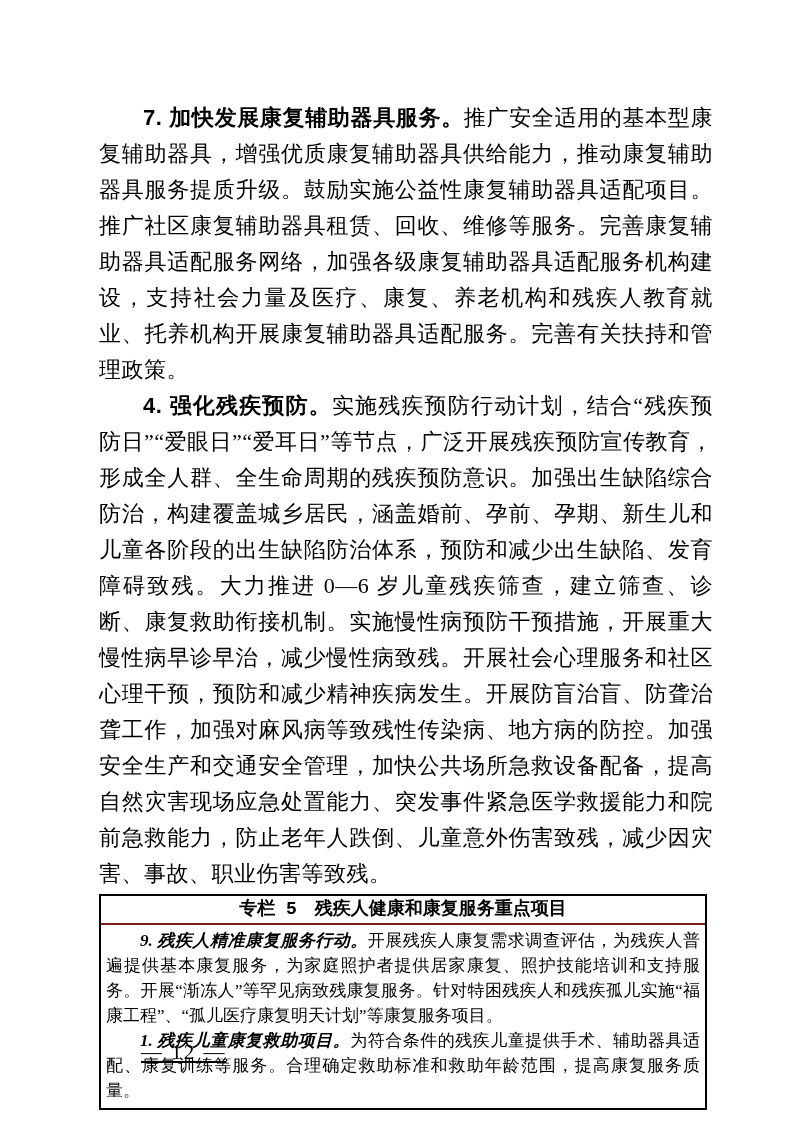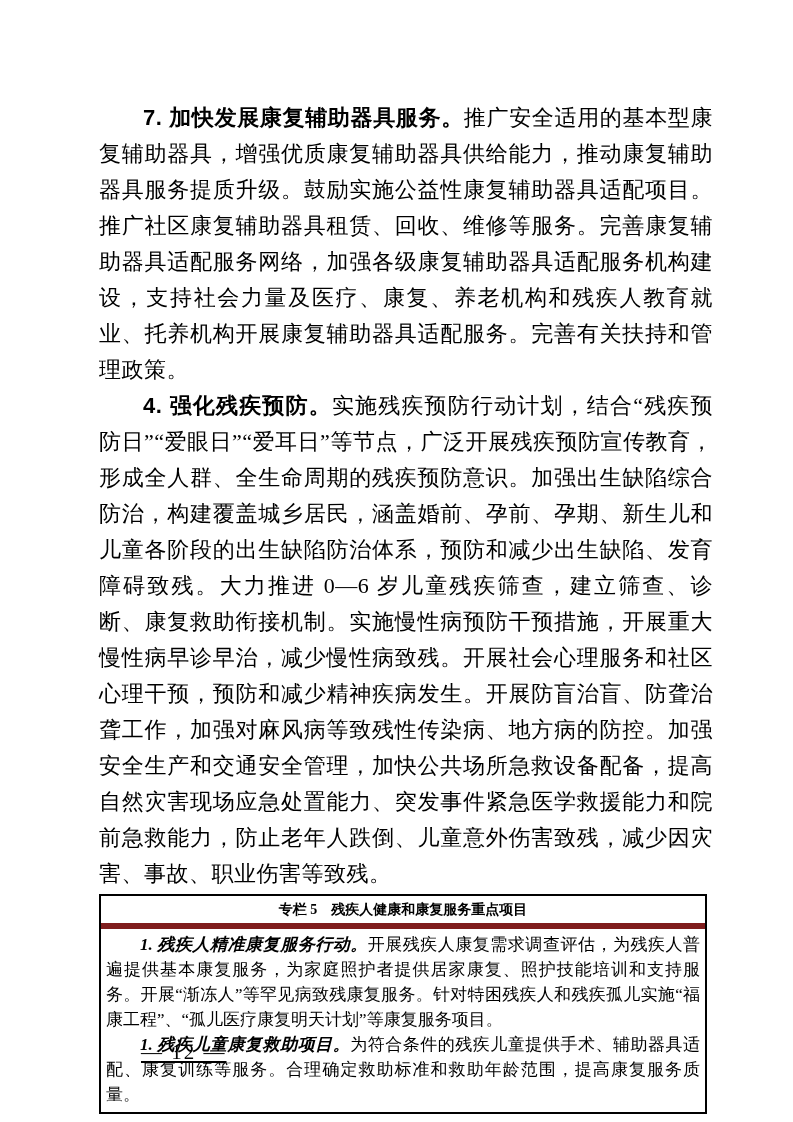--- a/index.html
+++ b/index.html
@@ -31,24 +31,24 @@
     letter-spacing:0.5px;
   }
   .panel {
     margin-top:2px;
     border:2px solid #000;
     width:608px;
   }
   .panel-title {
     text-align:center;
     font-weight:bold;
-    font-family:Liberation Serif, serif;
-    font-size:14px;
+    font-family:Liberation Mono, monospace;
+    font-size:18px;
     line-height:27px;
-    border-bottom:6px solid #7f1d1d;
+    border-bottom:2px solid #7f1d1d;
   }
   .panel-body {
     padding:3px 5px 5px 5px;
   }
   .panel-item {
     font-size:17px;
     line-height:25px;
     text-align:justify;
     text-indent:2em;
   }
@@ -71,21 +71,21 @@
   <div class="content">
 
     <p class="para"><span class="para-lead">7. 加快发展康复辅助器具服务。</span><span>推广安全适用的基本型康复辅助器具，增强优质康复辅助器具供给能力，推动康复辅助器具服务提质升级。鼓励实施公益性康复辅助器具适配项目。推广社区康复辅助器具租赁、回收、维修等服务。完善康复辅助器具适配服务网络，加强各级康复辅助器具适配服务机构建设，支持社会力量及医疗、康复、养老机构和残疾人教育就业、托养机构开展康复辅助器具适配服务。完善有关扶持和管理政策。</span></p>
 
     <p class="para"><span class="para-lead">4. 强化残疾预防。</span><span>实施残疾预防行动计划，结合“残疾预防日”“爱眼日”“爱耳日”等节点，广泛开展残疾预防宣传教育，形成全人群、全生命周期的残疾预防意识。加强出生缺陷综合防治，构建覆盖城乡居民，涵盖婚前、孕前、孕期、新生儿和儿童各阶段的出生缺陷防治体系，预防和减少出生缺陷、发育障碍致残。大力推进 0—6 岁儿童残疾筛查，建立筛查、诊断、康复救助衔接机制。实施慢性病预防干预措施，开展重大慢性病早诊早治，减少慢性病致残。开展社会心理服务和社区心理干预，预防和减少精神疾病发生。开展防盲治盲、防聋治聋工作，加强对麻风病等致残性传染病、地方病的防控。加强安全生产和交通安全管理，加快公共场所急救设备配备，提高自然灾害现场应急处置能力、突发事件紧急医学救援能力和院前急救能力，防止老年人跌倒、儿童意外伤害致残，减少因灾害、事故、职业伤害等致残。</span></p>
 
     <div class="panel">
       <div class="panel-title">专栏 5　残疾人健康和康复服务重点项目</div>
       <div class="panel-body">
 
-        <p class="panel-item"><span class="panel-item-lead">1. 残疾人精准康复服务行动。</span><span>开展残疾人康复需求调查评估，为残疾人普遍提供基本康复服务，为家庭照护者提供居家康复、照护技能培训和支持服务。开展“渐冻人”等罕见病致残康复服务。针对特困残疾人和残疾孤儿实施“福康工程”、“孤儿医疗康复明天计划”等康复服务项目。</span></p>
+        <p class="panel-item"><span class="panel-item-lead">9. 残疾人精准康复服务行动。</span><span>开展残疾人康复需求调查评估，为残疾人普遍提供基本康复服务，为家庭照护者提供居家康复、照护技能培训和支持服务。开展“渐冻人”等罕见病致残康复服务。针对特困残疾人和残疾孤儿实施“福康工程”、“孤儿医疗康复明天计划”等康复服务项目。</span></p>
 
         <p class="panel-item"><span class="panel-item-lead">1. 残疾儿童康复救助项目。</span><span>为符合条件的残疾儿童提供手术、辅助器具适配、康复训练等服务。合理确定救助标准和救助年龄范围，提高康复服务质量。</span></p>
 
       </div>
     </div>
   </div>
 
   <div class="page-footer">— 12 —</div>
 </div>
 

